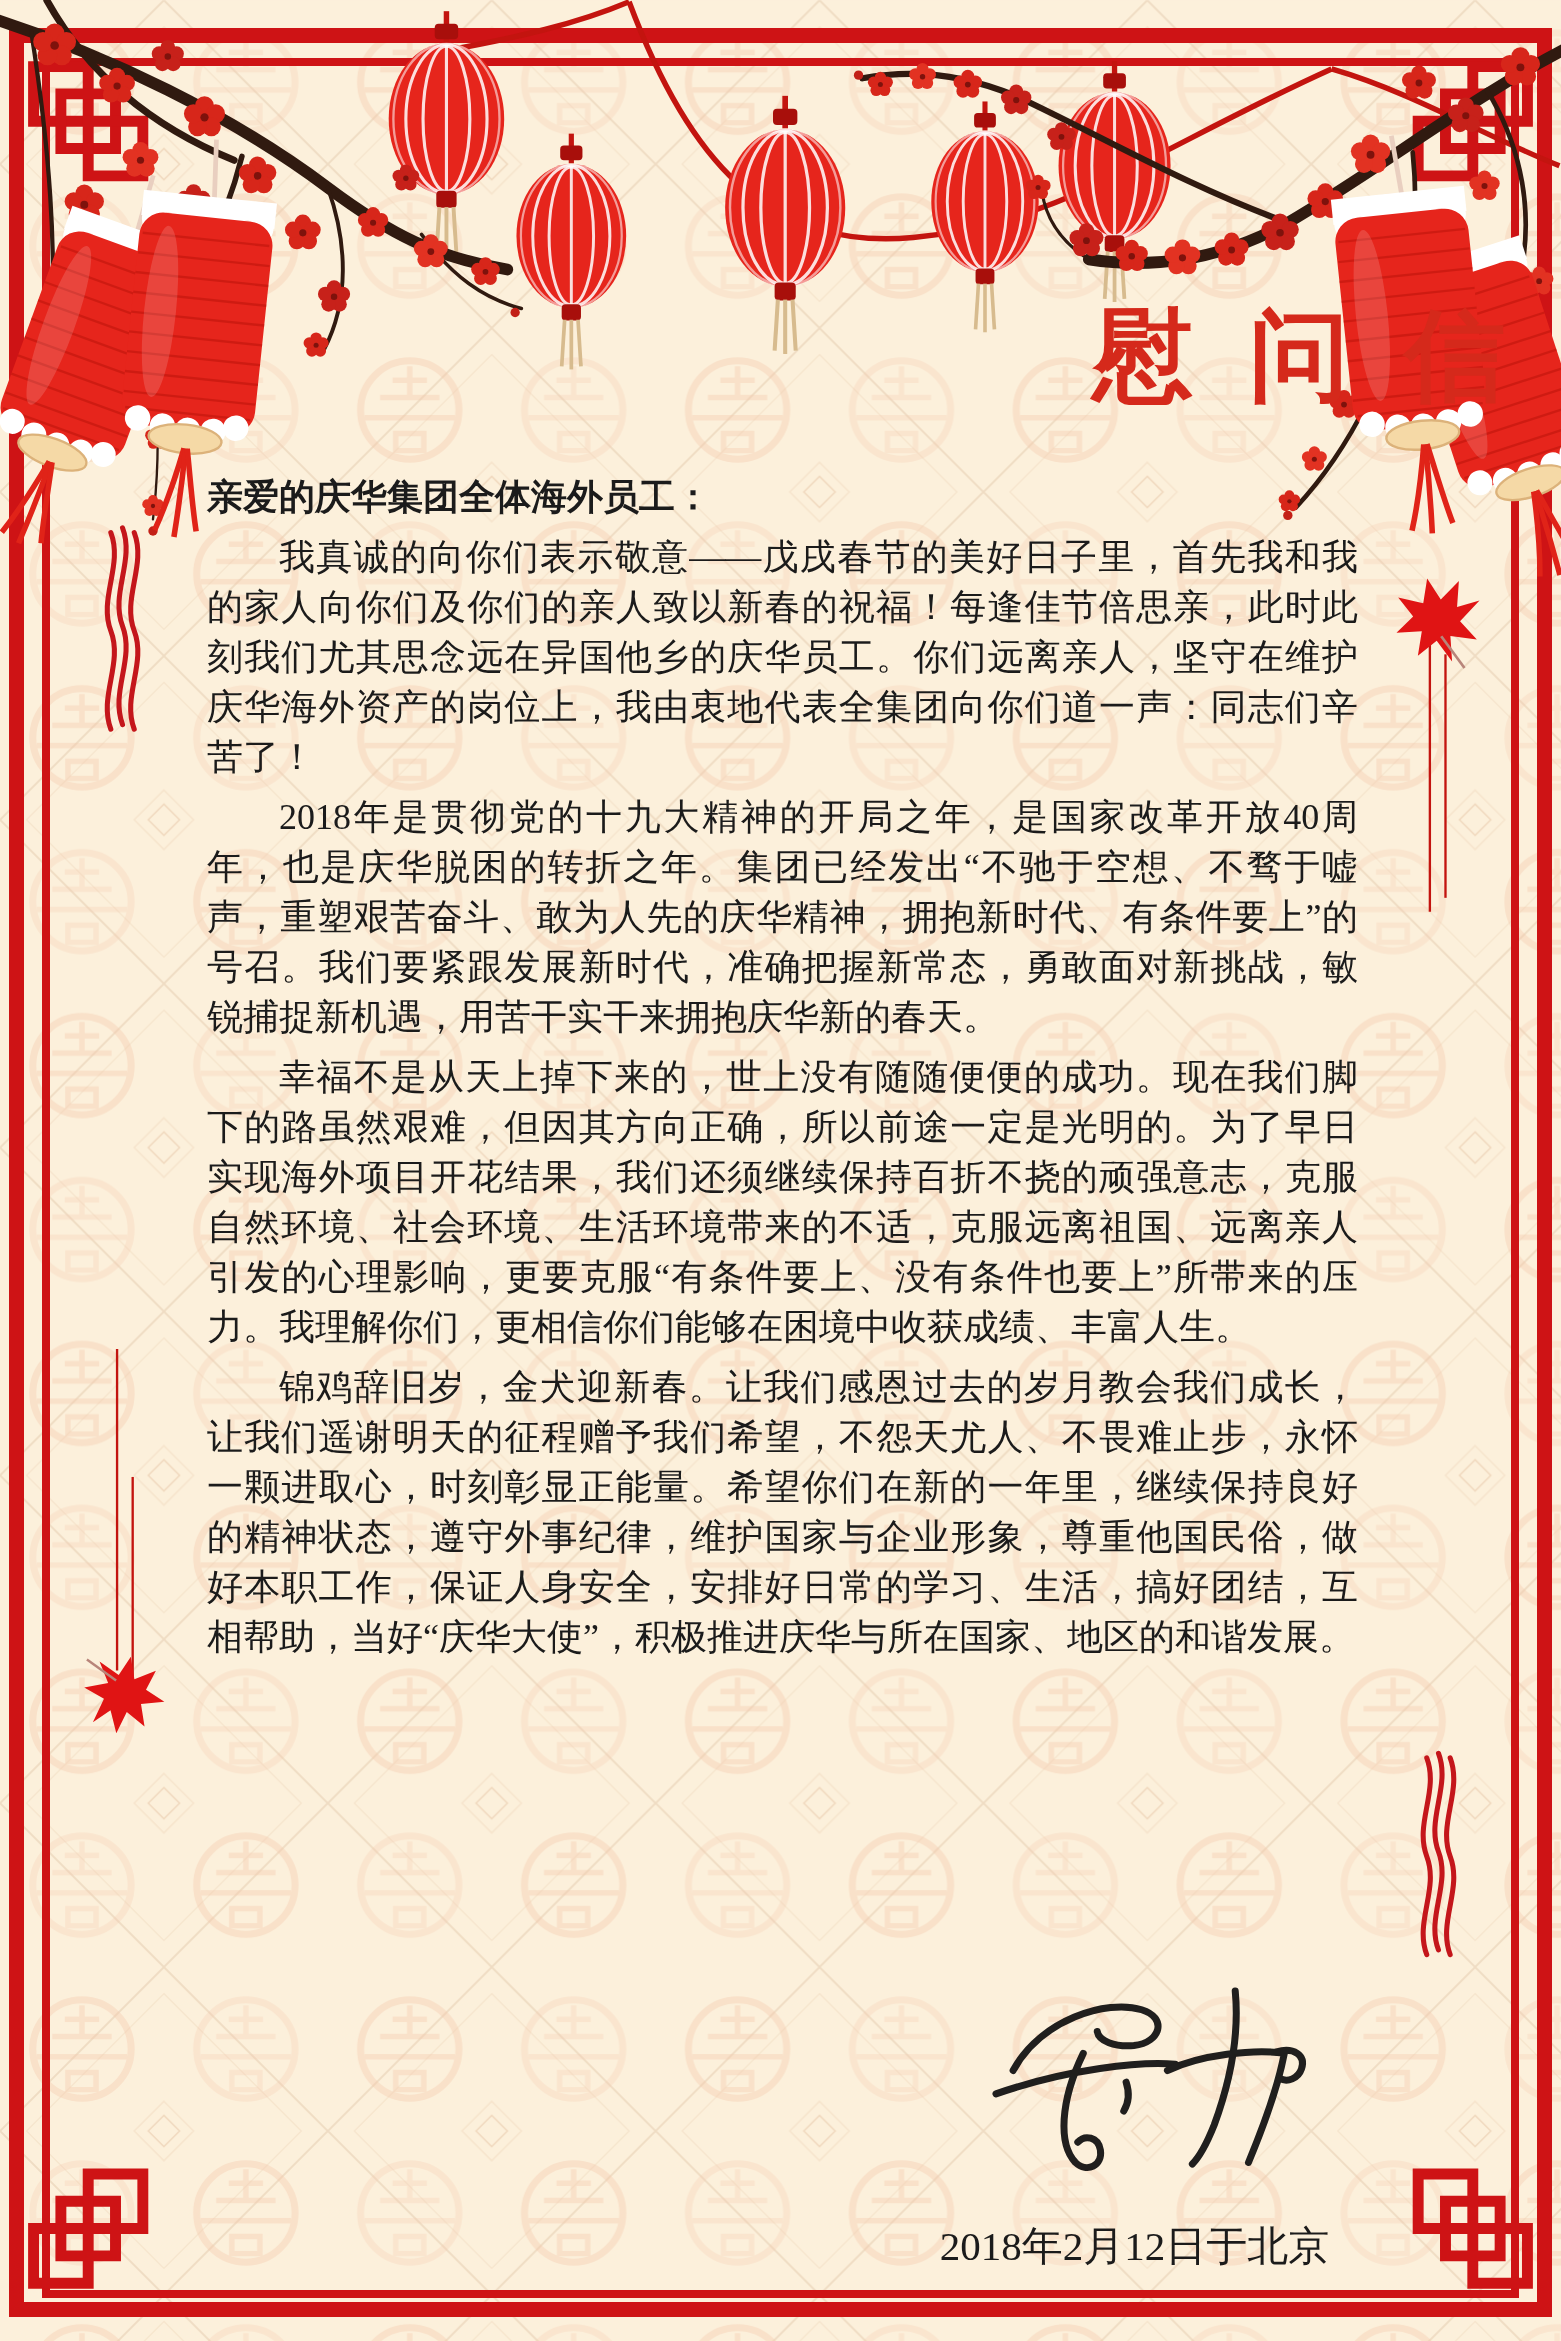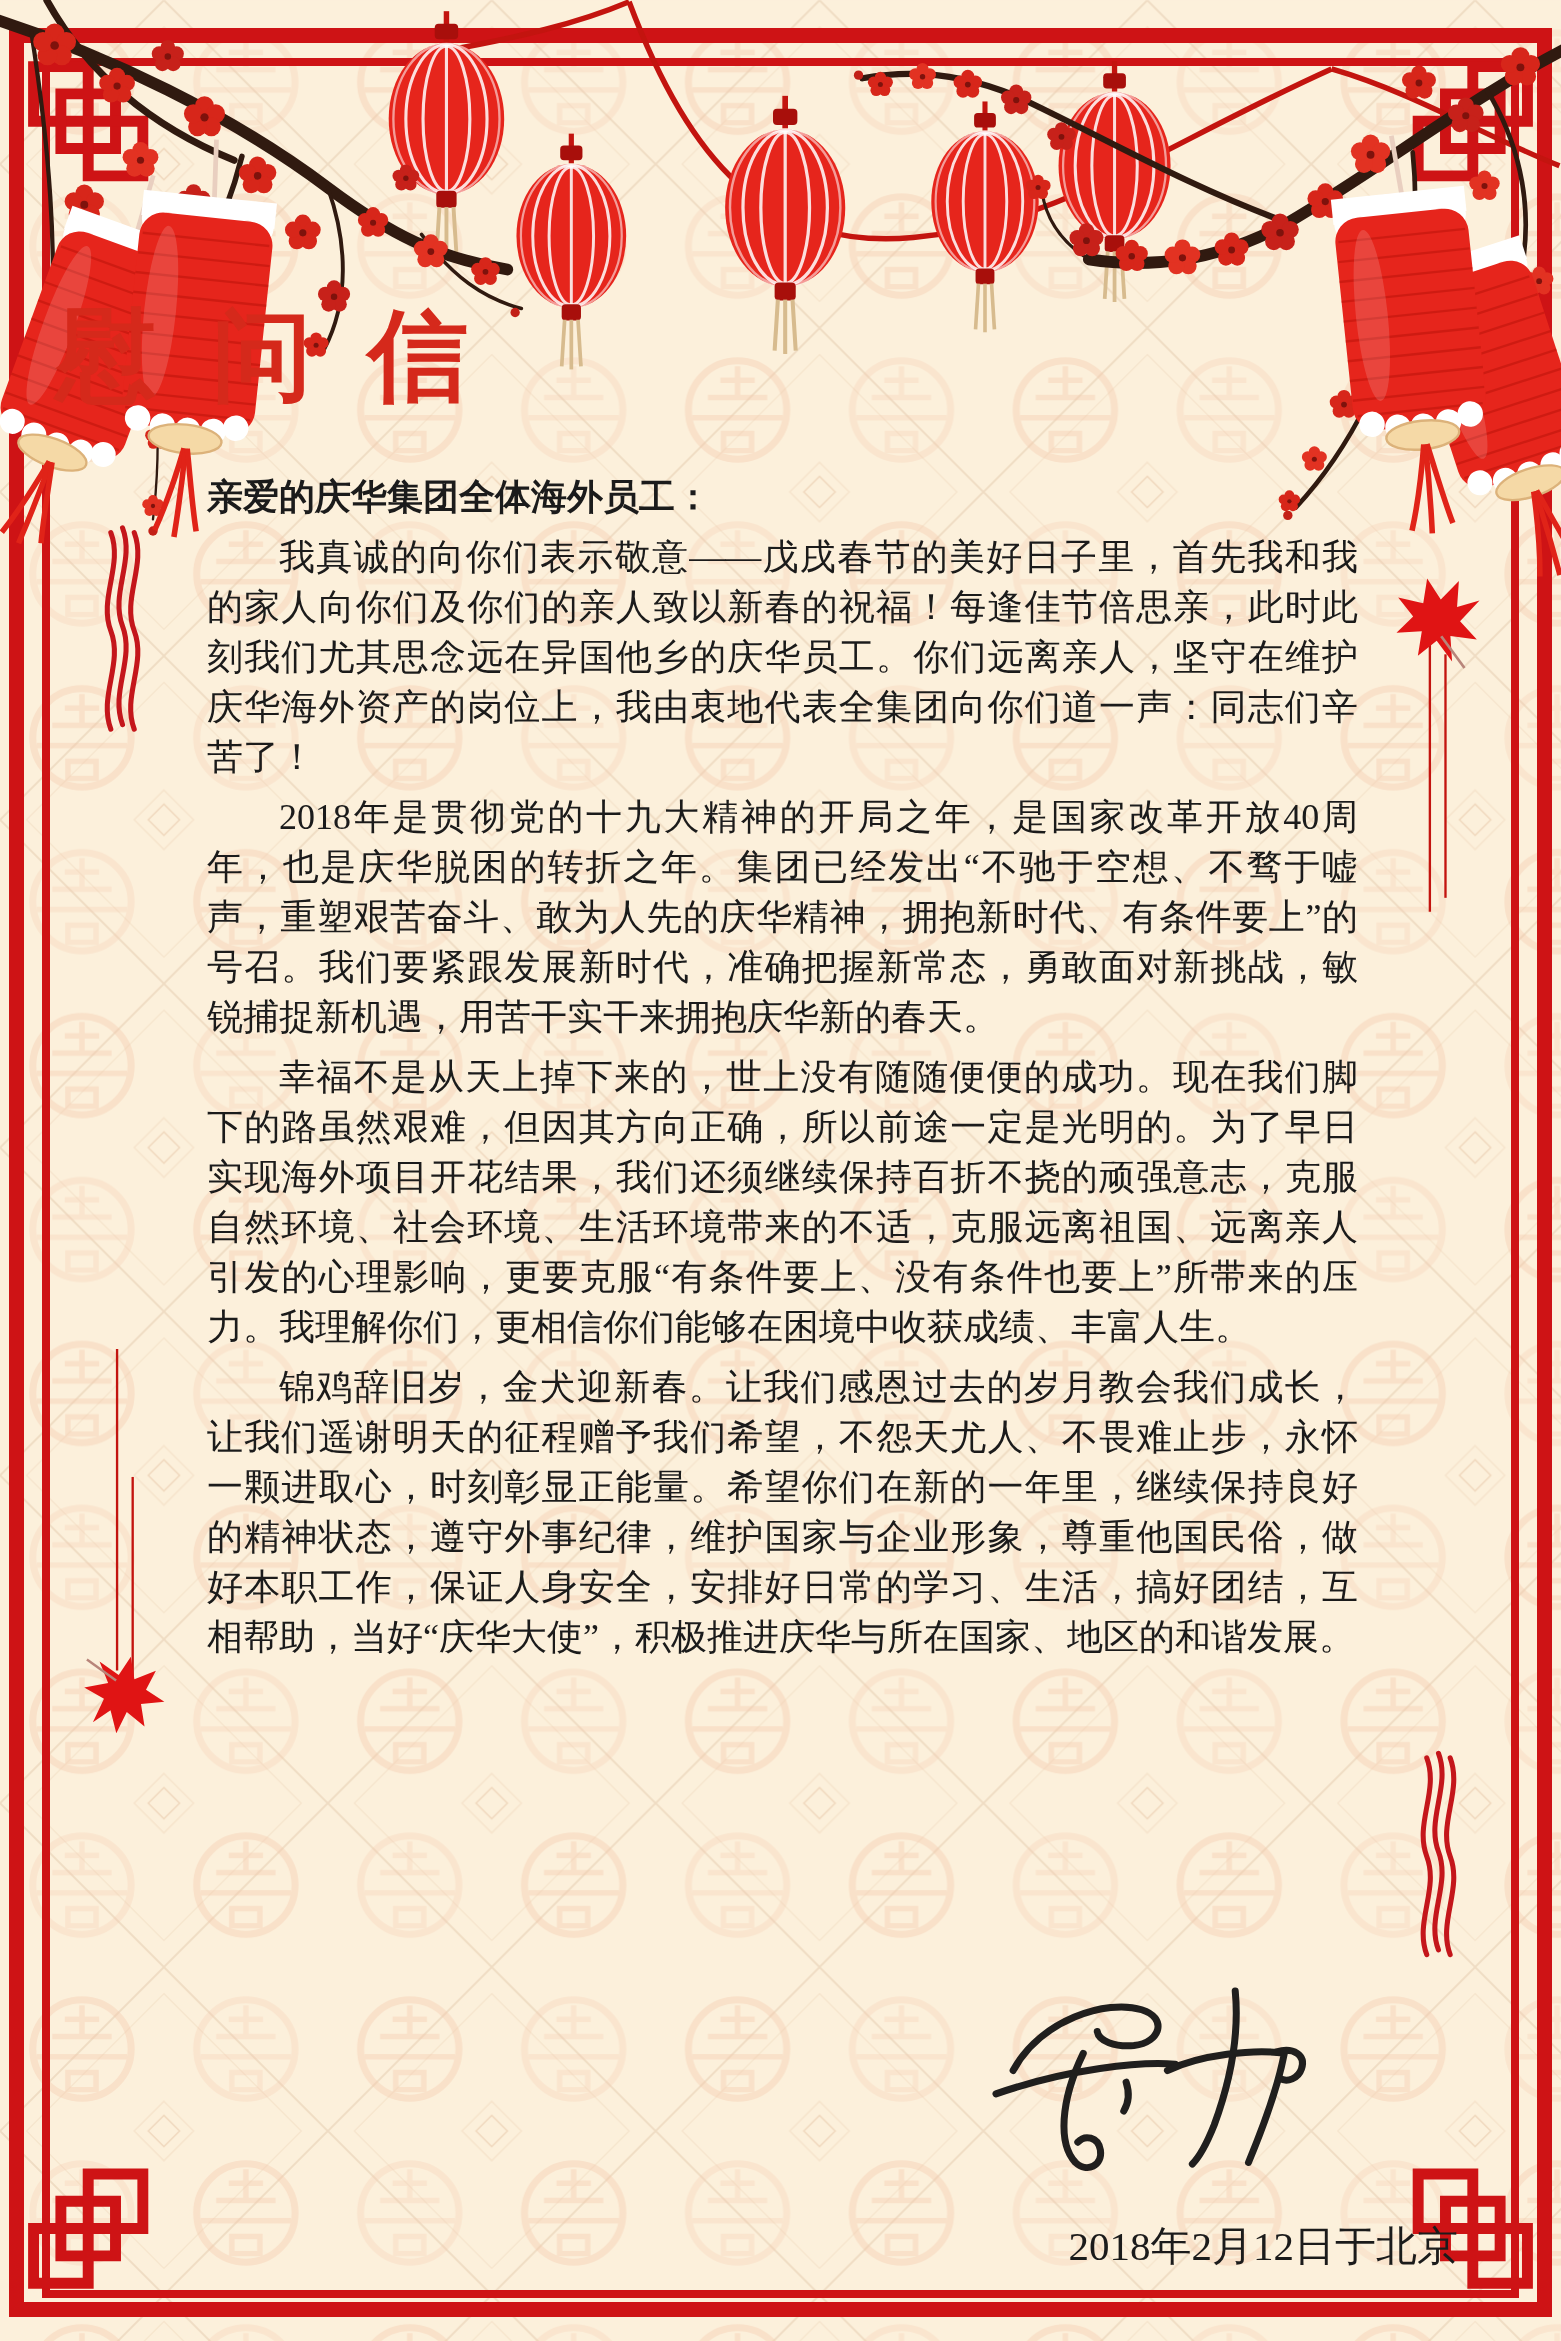--- a/index.html
+++ b/index.html
@@ -8,34 +8,34 @@
     background:#fcefd9;
     font-family:"Liberation Serif", serif;
   }
   .page svg.bg{position:absolute;inset:0;z-index:0;display:block;}
   .frame{position:absolute;z-index:1;pointer-events:none;}
   .frame.outer{left:9.4px;top:28px;right:9.4px;bottom:25px;border:15.6px solid #ce1315;}
   .frame.inner{left:42px;top:58px;right:42px;bottom:44px;border:8.6px solid #ce1315;}
   svg.decor{position:absolute;left:0;top:0;z-index:3;pointer-events:none;}
   .title{
     position:absolute;left:0;top:290px;width:100%;margin:0;z-index:5;
-    text-align:left;font-size:100px;font-weight:bold;color:#d5291b;
+    text-align:right;font-size:100px;font-weight:bold;color:#d5291b;
     letter-spacing:56px;text-indent:56px;
     font-family:"DejaVu Serif", serif;
   }
   .letter{
     position:absolute;left:197px;top:462px;width:1171px;z-index:5;
     font-size:36px;line-height:50px;color:#1b1b1b;
   }
   .letter p{margin:10px;text-align:justify;text-align-last:left;word-break:break-all;text-indent:2em;}
   .letter p.greeting{text-indent:0;font-weight:bold;}
   .signature{position:absolute;left:966px;top:1977px;z-index:5;}
   .dateline{
-    position:absolute;left:865px;top:2219px;width:593px;z-index:5;
-    text-align:right;font-size:41px;color:#1b1b1b;
+    position:absolute;left:838px;top:2219px;width:593px;z-index:5;
+    text-align:center;font-size:41px;color:#1b1b1b;
   }
 </style>
 </head>
 <body>
 
 <div class="page">
 
   <svg class="bg" width="1561" height="2342" viewBox="0 0 2000 3000" aria-hidden="true">
     <defs>
       <g id="medal" fill="none" stroke="#eda987" stroke-width="7">

